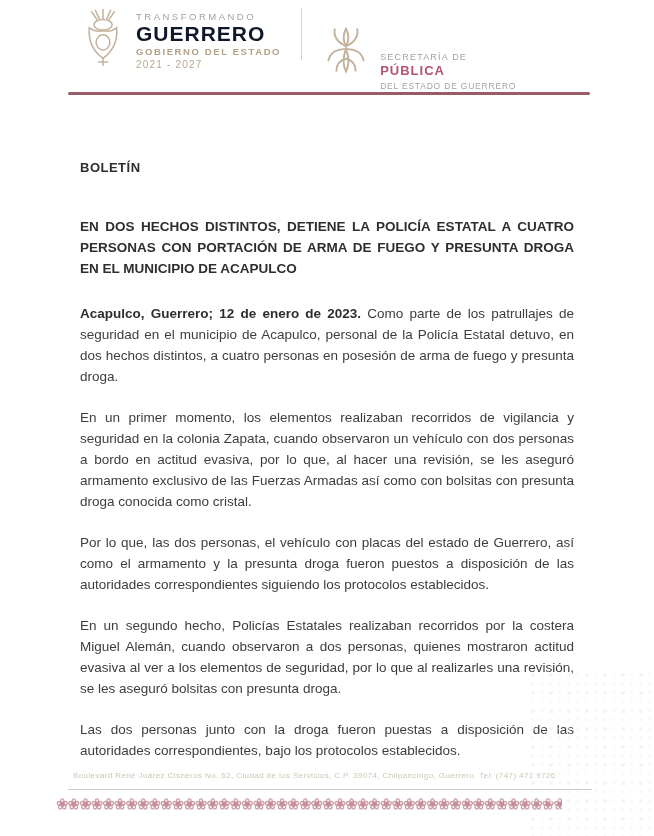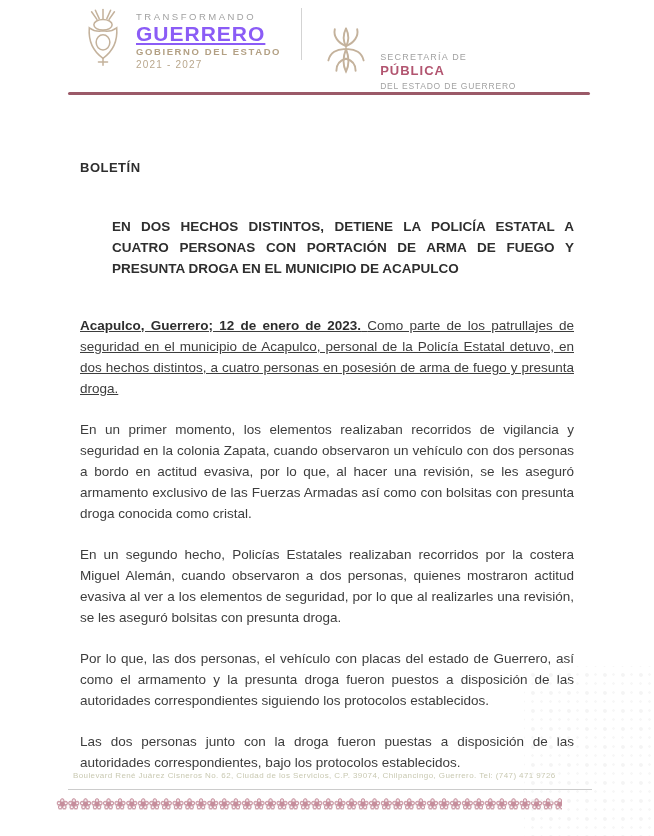--- a/index.html
+++ b/index.html
@@ -13,47 +13,47 @@
   }
   .page{position:absolute;inset:0;}
 
   
   .header{
     position:absolute;top:8px;left:80px;right:60px;height:76px;
     display:flex;align-items:flex-start;gap:14px;
   }
   .logo-block{display:flex;align-items:center;gap:10px;}
   .logo-left-text .l1{font-size:9.5px;letter-spacing:2.5px;color:#a2a2a2;}
-  .logo-left-text .l2{font-size:21px;font-weight:bold;letter-spacing:1px;color:#8b5cf6;line-height:23px;text-decoration:underline;}
+  .logo-left-text .l2{font-size:21px;font-weight:bold;letter-spacing:1px;color:#0f172a;line-height:23px;}
   .logo-left-text .l3{font-size:9.5px;font-weight:bold;letter-spacing:1.6px;color:#b3a084;margin-top:1px;}
   .logo-left-text .l4{font-size:10px;letter-spacing:1.2px;color:#b9a78c;margin-top:2px;}
   .logo-divider{width:1px;height:52px;background:#d3d3d3;margin:0 6px;}
   .logo-right-text .r1{font-size:9px;letter-spacing:1.2px;color:#a2a2a2;margin-top:44px;}
   .logo-right-text .r2{font-size:15.5px;font-weight:bold;letter-spacing:1px;color:#b25570;line-height:17px;}
   .logo-right-text .r3{font-size:13px;font-weight:bold;letter-spacing:1px;color:#b25570;line-height:17px;}
   .logo-right-text .r4{font-size:8.5px;letter-spacing:.8px;color:#a2a2a2;margin-top:2px;}
 
   .rule{
     position:absolute;left:68px;top:92px;width:522px;height:3px;
     background:#9b5a68;border-radius:2px;
   }
 
   
   .content{position:absolute;top:160px;left:80px;width:494px;}
   .kicker{
     font-weight:bold;font-size:13px;letter-spacing:.5px;color:#2e2e2e;
   }
   .title{
     margin-top:41px;font-weight:bold;font-size:13.5px;line-height:21px;
-    text-align:justify;color:#2e2e2e;margin-left:32px;
+    text-align:justify;color:#2e2e2e;
   }
   .paras p{
     margin:0;font-size:13.5px;line-height:21px;text-align:justify;color:#3d3d3d;
   }
-  .paras p.first{margin-top:36px;text-decoration:underline;}
+  .paras p.first{margin-top:24px;}
   .paras p + p{margin-top:20px;}
   .paras strong{color:#2e2e2e;}
 
   
   .footer-address{
     position:absolute;left:58px;top:771px;width:500px;
     font-size:8px;letter-spacing:.4px;color:#c9c9b2;white-space:nowrap;overflow:hidden;margin-left:15px;
   }
   .footer-line{
     position:absolute;left:68px;top:789px;width:524px;height:1px;background:#cccccc;
@@ -131,22 +131,22 @@
 
   <div class="content">
 
     <div class="kicker">BOLETÍN</div>
 
     <div class="title">EN DOS HECHOS DISTINTOS, DETIENE LA POLICÍA ESTATAL A CUATRO PERSONAS CON PORTACIÓN DE ARMA DE FUEGO Y PRESUNTA DROGA EN EL MUNICIPIO DE ACAPULCO</div>
 
     <div class="paras">
       <p class="first"><strong>Acapulco, Guerrero; 12 de enero de 2023.</strong> <span>Como parte de los patrullajes de seguridad en el municipio de Acapulco, personal de la Policía Estatal detuvo, en dos hechos distintos, a cuatro personas en posesión de arma de fuego y presunta droga.</span></p>
       <p>En un primer momento, los elementos realizaban recorridos de vigilancia y seguridad en la colonia Zapata, cuando observaron un vehículo con dos personas a bordo en actitud evasiva, por lo que, al hacer una revisión, se les aseguró armamento exclusivo de las Fuerzas Armadas así como con bolsitas con presunta droga conocida como cristal.</p>
+      <p>Por lo que, las dos personas, el vehículo con placas del estado de Guerrero, así como el armamento y la presunta droga fueron puestos a disposición de las autoridades correspondientes siguiendo los protocolos establecidos.</p>
       <p>En un segundo hecho, Policías Estatales realizaban recorridos por la costera Miguel Alemán, cuando observaron a dos personas, quienes mostraron actitud evasiva al ver a los elementos de seguridad, por lo que al realizarles una revisión, se les aseguró bolsitas con presunta droga.</p>
-      <p>Por lo que, las dos personas, el vehículo con placas del estado de Guerrero, así como el armamento y la presunta droga fueron puestos a disposición de las autoridades correspondientes siguiendo los protocolos establecidos.</p>
       <p>Las dos personas junto con la droga fueron puestas a disposición de las autoridades correspondientes, bajo los protocolos establecidos.</p>
     </div>
   </div>
 
   <div class="footer-address">Boulevard René Juárez Cisneros No. 62, Ciudad de los Servicios, C.P. 39074, Chilpancingo, Guerrero.   Tel: (747) 471 9726</div>
   <div class="footer-line"></div>
   <div class="footer-pattern">❀❀❀❀❀❀❀❀❀❀❀❀❀❀❀❀❀❀❀❀❀❀❀❀❀❀❀❀❀❀❀❀❀❀❀❀❀❀❀❀❀❀❀❀❀❀❀❀</div>
   <div class="watermark"></div>
 
 </div>

